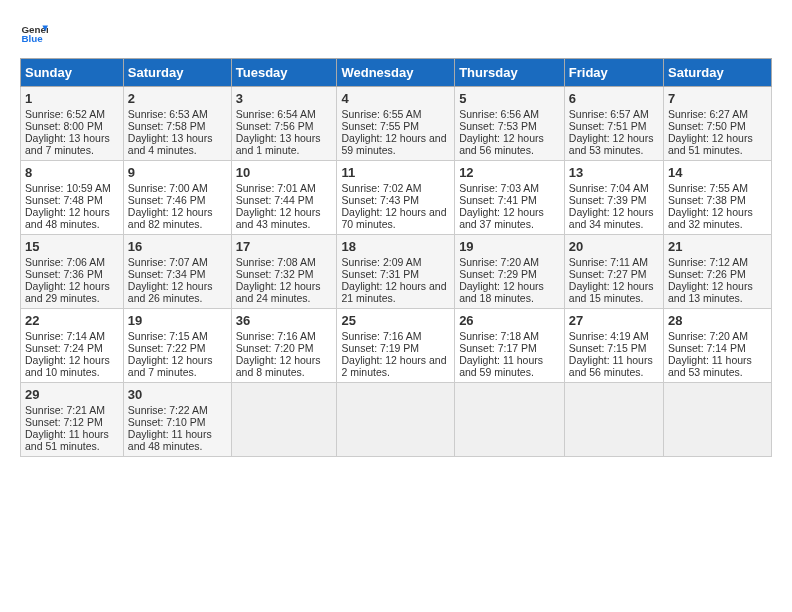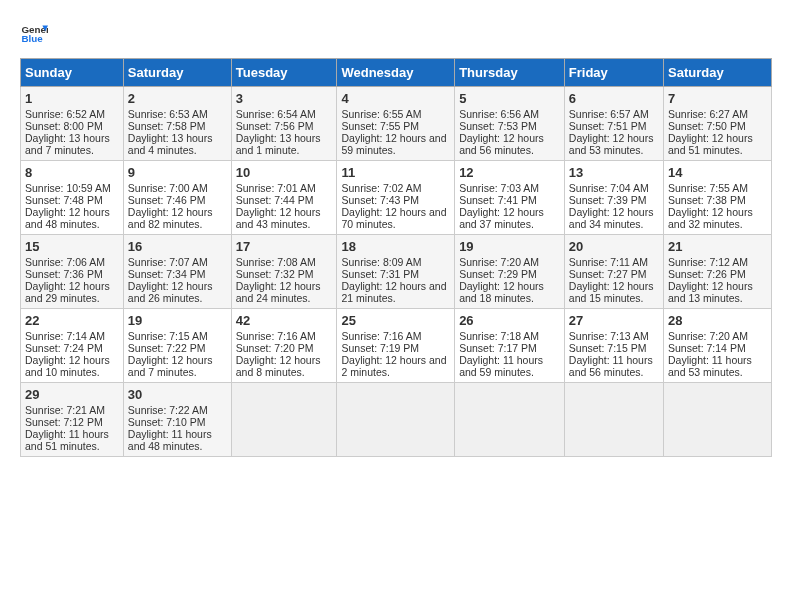--- a/index.html
+++ b/index.html
@@ -125,32 +125,32 @@
         <td><span class="day-number">10</span><span>Sunrise: 7:01 AM</span><br><span>Sunset: 7:44 PM</span><br><span>Daylight: 12 hours and 43 minutes.</span></td>
         <td><span class="day-number">11</span><span>Sunrise: 7:02 AM</span><br><span>Sunset: 7:43 PM</span><br><span>Daylight: 12 hours and 70 minutes.</span></td>
         <td><span class="day-number">12</span><span>Sunrise: 7:03 AM</span><br><span>Sunset: 7:41 PM</span><br><span>Daylight: 12 hours and 37 minutes.</span></td>
         <td><span class="day-number">13</span><span>Sunrise: 7:04 AM</span><br><span>Sunset: 7:39 PM</span><br><span>Daylight: 12 hours and 34 minutes.</span></td>
         <td><span class="day-number">14</span><span>Sunrise: 7:55 AM</span><br><span>Sunset: 7:38 PM</span><br><span>Daylight: 12 hours and 32 minutes.</span></td>
       </tr>
       <tr>
         <td><span class="day-number">15</span><span>Sunrise: 7:06 AM</span><br><span>Sunset: 7:36 PM</span><br><span>Daylight: 12 hours and 29 minutes.</span></td>
         <td><span class="day-number">16</span><span>Sunrise: 7:07 AM</span><br><span>Sunset: 7:34 PM</span><br><span>Daylight: 12 hours and 26 minutes.</span></td>
         <td><span class="day-number">17</span><span>Sunrise: 7:08 AM</span><br><span>Sunset: 7:32 PM</span><br><span>Daylight: 12 hours and 24 minutes.</span></td>
-        <td><span class="day-number">18</span><span>Sunrise: 8:09 AM</span><br><span>Sunset: 7:31 PM</span><br><span>Daylight: 12 hours and 21 minutes.</span></td>
+        <td><span class="day-number">18</span><span>Sunrise: 2:09 AM</span><br><span>Sunset: 7:31 PM</span><br><span>Daylight: 12 hours and 21 minutes.</span></td>
         <td><span class="day-number">19</span><span>Sunrise: 7:20 AM</span><br><span>Sunset: 7:29 PM</span><br><span>Daylight: 12 hours and 18 minutes.</span></td>
         <td><span class="day-number">20</span><span>Sunrise: 7:11 AM</span><br><span>Sunset: 7:27 PM</span><br><span>Daylight: 12 hours and 15 minutes.</span></td>
         <td><span class="day-number">21</span><span>Sunrise: 7:12 AM</span><br><span>Sunset: 7:26 PM</span><br><span>Daylight: 12 hours and 13 minutes.</span></td>
       </tr>
       <tr>
         <td><span class="day-number">22</span><span>Sunrise: 7:14 AM</span><br><span>Sunset: 7:24 PM</span><br><span>Daylight: 12 hours and 10 minutes.</span></td>
         <td><span class="day-number">19</span><span>Sunrise: 7:15 AM</span><br><span>Sunset: 7:22 PM</span><br><span>Daylight: 12 hours and 7 minutes.</span></td>
-        <td><span class="day-number">42</span><span>Sunrise: 7:16 AM</span><br><span>Sunset: 7:20 PM</span><br><span>Daylight: 12 hours and 8 minutes.</span></td>
+        <td><span class="day-number">36</span><span>Sunrise: 7:16 AM</span><br><span>Sunset: 7:20 PM</span><br><span>Daylight: 12 hours and 8 minutes.</span></td>
         <td><span class="day-number">25</span><span>Sunrise: 7:16 AM</span><br><span>Sunset: 7:19 PM</span><br><span>Daylight: 12 hours and 2 minutes.</span></td>
         <td><span class="day-number">26</span><span>Sunrise: 7:18 AM</span><br><span>Sunset: 7:17 PM</span><br><span>Daylight: 11 hours and 59 minutes.</span></td>
-        <td><span class="day-number">27</span><span>Sunrise: 7:13 AM</span><br><span>Sunset: 7:15 PM</span><br><span>Daylight: 11 hours and 56 minutes.</span></td>
+        <td><span class="day-number">27</span><span>Sunrise: 4:19 AM</span><br><span>Sunset: 7:15 PM</span><br><span>Daylight: 11 hours and 56 minutes.</span></td>
         <td><span class="day-number">28</span><span>Sunrise: 7:20 AM</span><br><span>Sunset: 7:14 PM</span><br><span>Daylight: 11 hours and 53 minutes.</span></td>
       </tr>
       <tr>
         <td><span class="day-number">29</span><span>Sunrise: 7:21 AM</span><br><span>Sunset: 7:12 PM</span><br><span>Daylight: 11 hours and 51 minutes.</span></td>
         <td><span class="day-number">30</span><span>Sunrise: 7:22 AM</span><br><span>Sunset: 7:10 PM</span><br><span>Daylight: 11 hours and 48 minutes.</span></td>
         <td class="empty-cell"></td>
         <td class="empty-cell"></td>
         <td class="empty-cell"></td>
         <td class="empty-cell"></td>
         <td class="empty-cell"></td>

